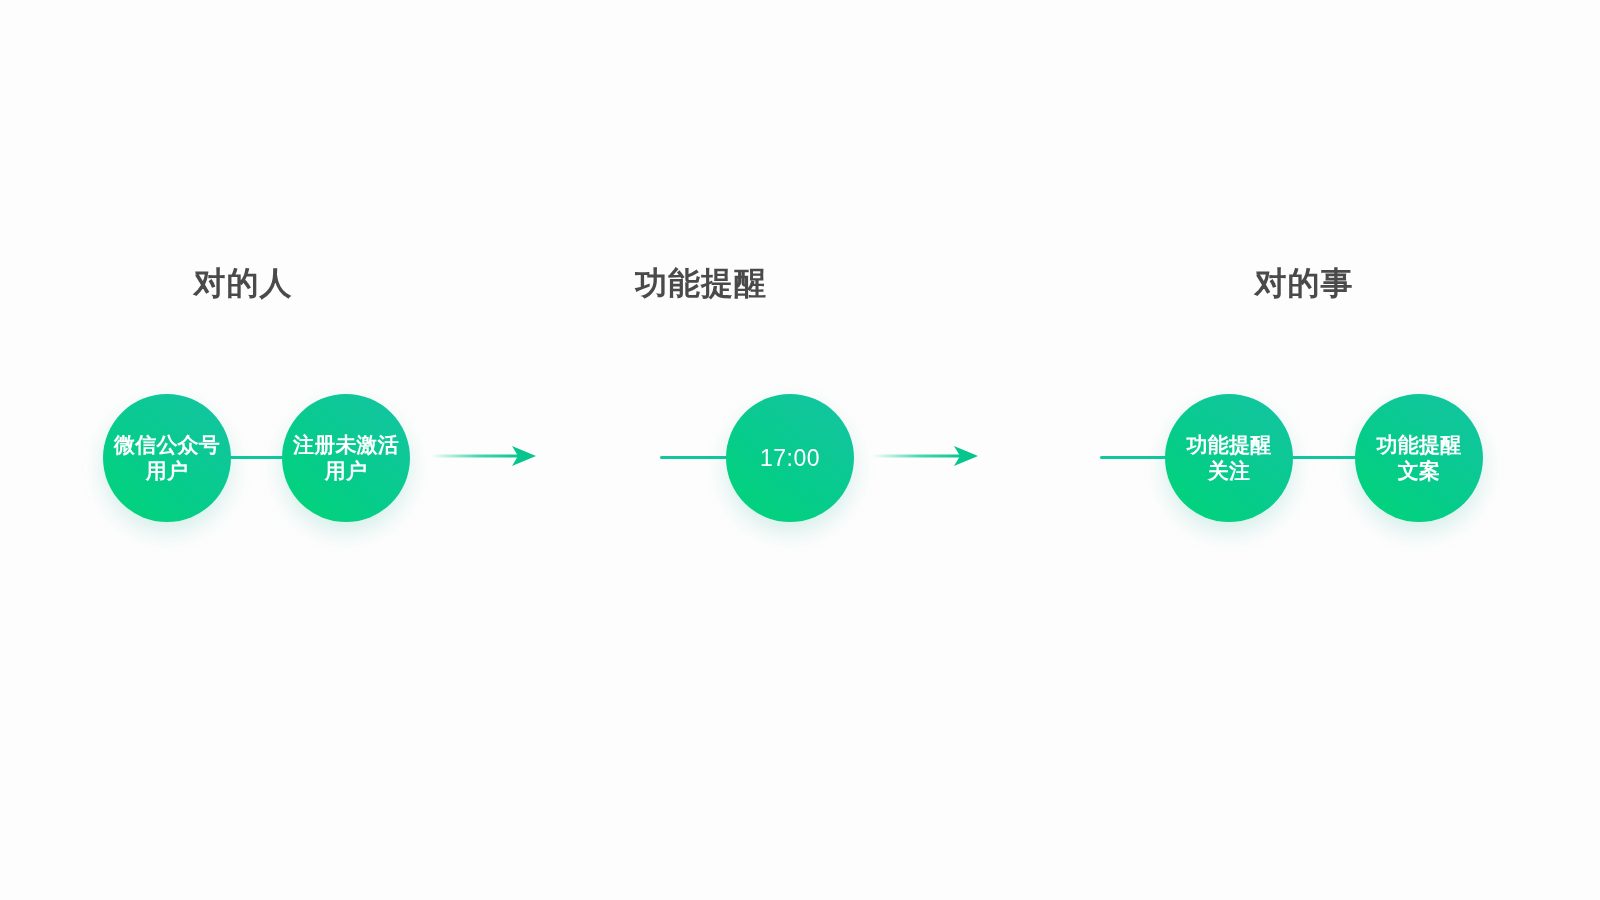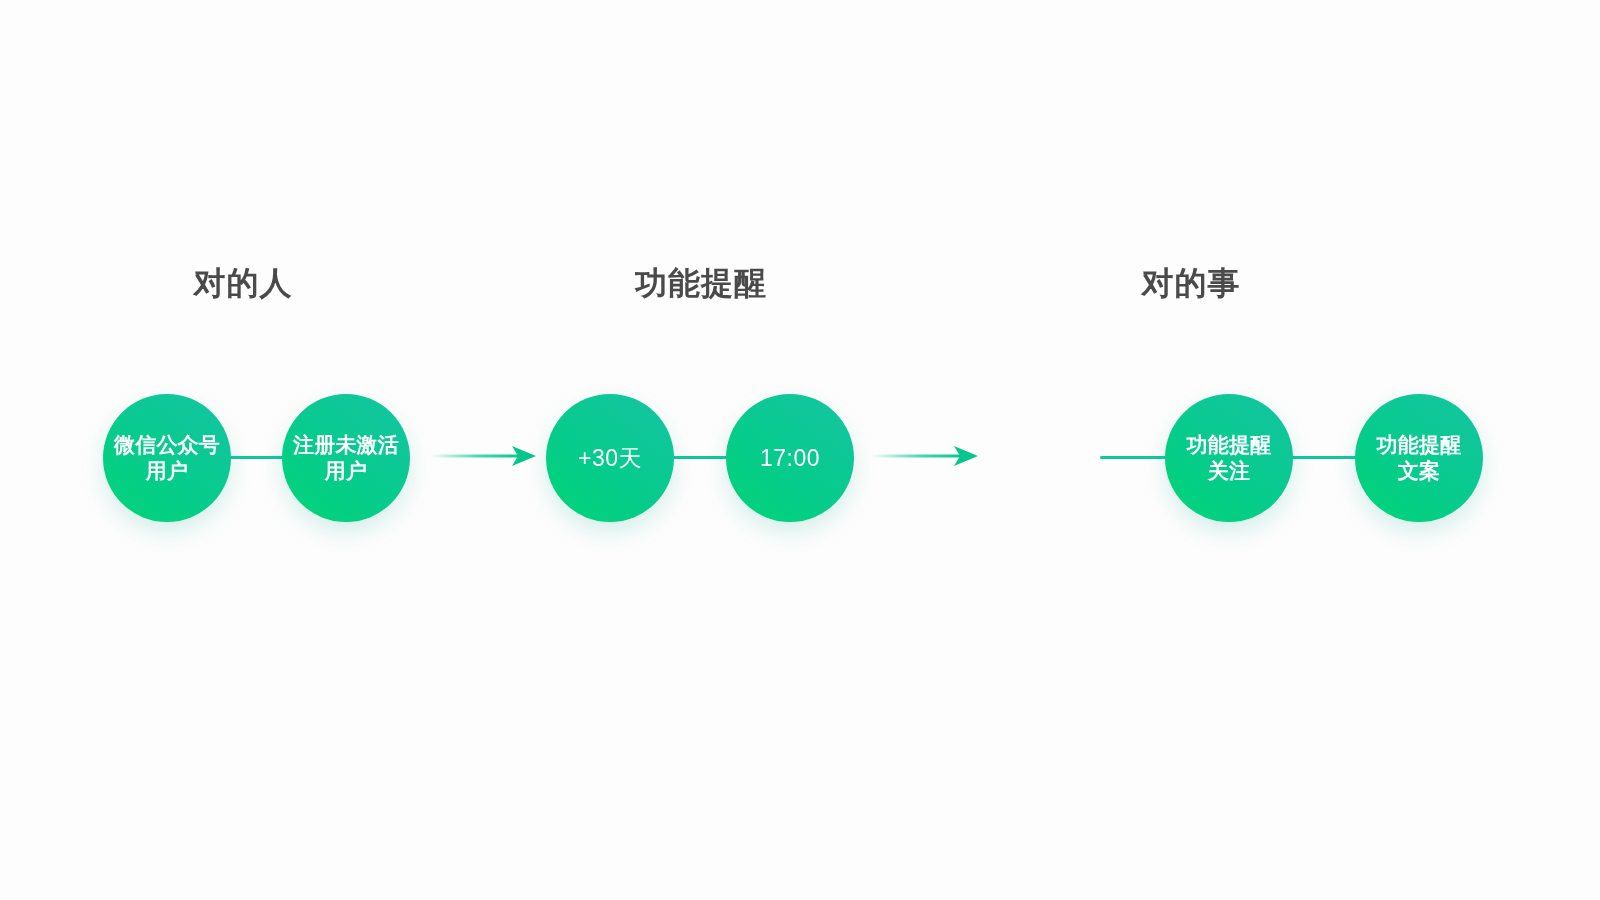--- a/index.html
+++ b/index.html
@@ -31,21 +31,21 @@
     color: #4a4a4a;
     font-size: 32px;
     font-weight: 700;
     letter-spacing: 1px;
     white-space: nowrap;
     line-height: 1;
     transform: translateX(-50%);
   }
   .group-title.g0 { left: 243px; top: 267px; }
   .group-title.g1 { left: 701px; top: 267px; }
-  .group-title.g2 { left: 1191px; top: 267px; }
+  .group-title.g2 { left: 1304px; top: 267px; }
 
   
   .node {
     position: absolute;
     width: 128px;
     height: 128px;
     border-radius: 50%;
     background: linear-gradient(38deg, #00d477 0%, #06cc8b 42%, #15c3a3 100%);
     box-shadow: 0 10px 22px rgba(20, 170, 140, 0.17);
     display: flex;
@@ -138,23 +138,20 @@
           <stop offset="0%" stop-color="#00c98a" stop-opacity="0"></stop>
           <stop offset="55%" stop-color="#06c995" stop-opacity="0.75"></stop>
           <stop offset="100%" stop-color="#07c58f" stop-opacity="1"></stop>
         </linearGradient>
       </defs>
       <rect x="0" y="16.5" width="90" height="3" fill="url(#agrad0)"></rect>
       <path d="M 82 8 L 106 18 L 82 28 L 88 18 Z" fill="#06c58d"></path>
     </svg>
   </div>
 
-  <div class="node n2">
-    <span class="node-label numeric">+30天</span>
-  </div>
   <div class="node n3">
     <span class="node-label numeric">17:00</span>
   </div>
 
   <div class="arrow a1">
     <svg viewBox="0 0 110 36" xmlns="http://www.w3.org/2000/svg">
       <defs>
         <linearGradient id="agrad1" x1="0" y1="0" x2="1" y2="0">
           <stop offset="0%" stop-color="#00c98a" stop-opacity="0"></stop>
           <stop offset="55%" stop-color="#06c995" stop-opacity="0.75"></stop>

